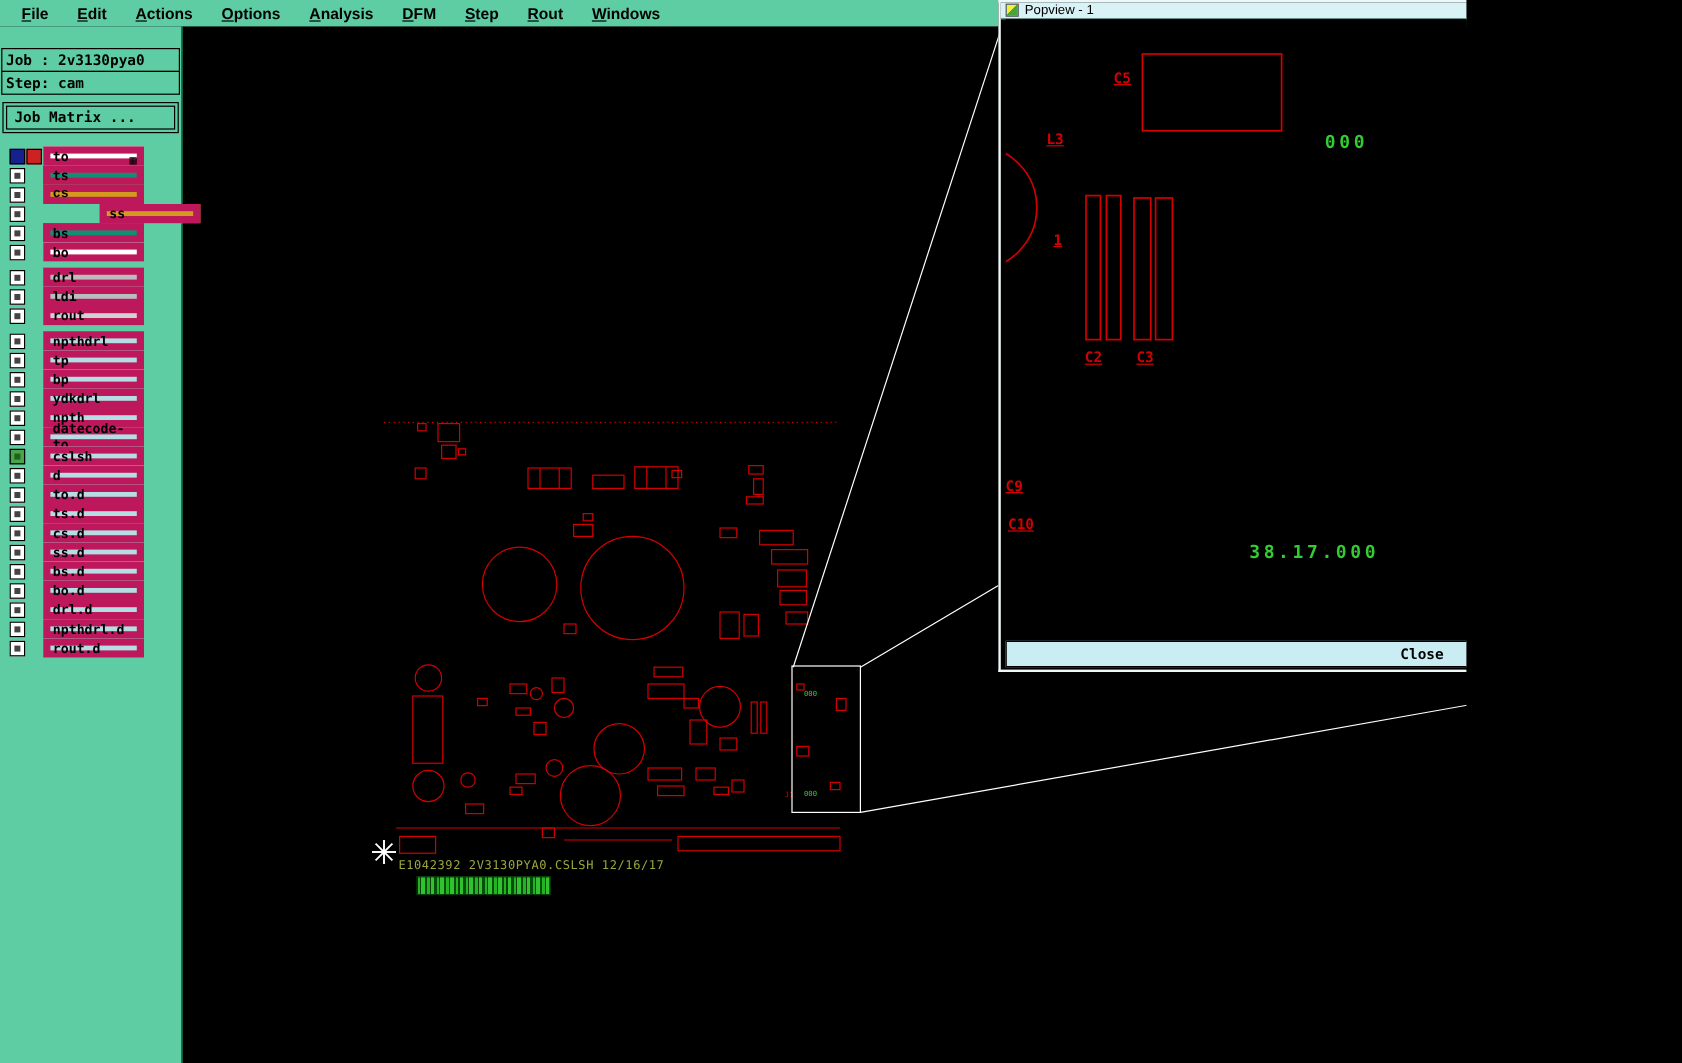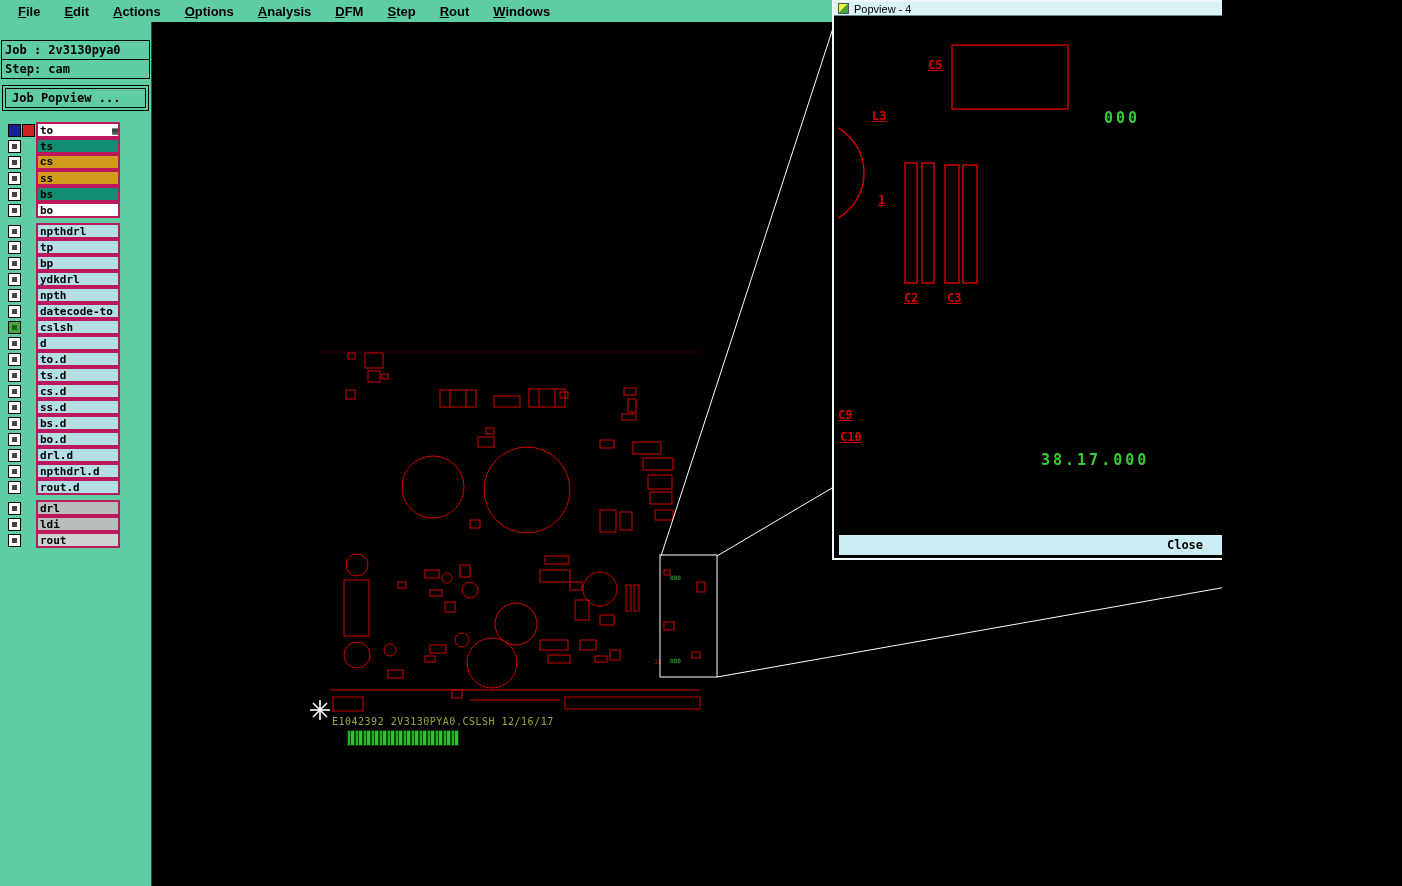--- a/index.html
+++ b/index.html
@@ -23,21 +23,21 @@
   .layers{margin-top:14px;padding-left:8px;}
   .layer-group{margin-bottom:5px;}
   .layer-row{display:flex;align-items:center;height:16px;}
   .chk{flex:none;width:11px;height:11px;background:#fff;border:1px solid #000;margin-right:15px;
        position:relative;cursor:pointer;}
   .chk .dot{position:absolute;left:3px;top:3px;width:5px;height:5px;background:#444;}
   .chk.work{background:var(--work_green,#4aa44a);}
   .chk.work .dot{background:#196419;}
   .layer-row.active .chk{background:var(--active_blue,#16208f);margin-right:1px;}
   .swatch{flex:none;width:11px;height:11px;border:1px solid #000;background:var(--swatch_red,#cc2222);margin-right:1px;}
-  .lfield{flex:none;width:84px;height:16px;box-sizing:border-box;border:2px solid #be185d;
+  .lfield{flex:none;width:84px;height:16px;box-sizing:border-box;border:6px solid #be185d;
           font:bold 11px "DejaVu Sans Mono",monospace;color:#000;display:flex;align-items:center;
           padding:0 2px;position:relative;cursor:pointer;}
   .grid-ic{position:absolute;right:0;top:0;font-size:10px;line-height:14px;}
 
   
   .canvas{position:absolute;left:152px;top:22px;width:1250px;height:864px;background:#000;}
   .board-svg{position:absolute;left:0;top:0;}
   .overlay-svg{position:absolute;left:0;top:0;z-index:4;}
   .board-text{position:absolute;left:180px;top:694px;font:10px "DejaVu Sans Mono",monospace;
               color:var(--board_text_olive,#9aa63c);letter-spacing:.5px;white-space:nowrap;}
@@ -75,21 +75,21 @@
       <div class="menu-item"><u>S</u>tep</div>
       <div class="menu-item"><u>R</u>out</div>
       <div class="menu-item"><u>W</u>indows</div>
     </div>
 
   <div class="sidebar">
     <div class="job-box">
       <div class="job-line">Job : 2v3130pya0</div>
       <div class="job-line">Step: cam</div>
     </div>
-    <button class="job-matrix">Job Popview ...</button>
+    <button class="job-matrix">Job Matrix ...</button>
     <div class="layers" id="layers">
         <div class="layer-group">
           <div class="layer-row active">
             <span class="chk"></span>
             <span class="swatch"></span>
             <span class="lfield" style="background: rgb(255, 255, 255);">to<span class="grid-ic">▦</span></span>
           </div>
           <div class="layer-row">
             <span class="chk">
               <span class="dot"></span>
@@ -99,157 +99,157 @@
           <div class="layer-row">
             <span class="chk">
               <span class="dot"></span>
             </span>
             <span class="lfield" style="background: rgb(211, 155, 30); font-family: Liberation Mono, monospace;">cs</span>
           </div>
           <div class="layer-row">
             <span class="chk">
               <span class="dot"></span>
             </span>
-            <span class="lfield" style="background: rgb(211, 155, 30);">ss</span>
+            <span class="lfield" style="background: rgb(211, 155, 30); margin-left: 47px;">ss</span>
           </div>
           <div class="layer-row">
             <span class="chk">
               <span class="dot"></span>
             </span>
             <span class="lfield" style="background: rgb(18, 143, 115);">bs</span>
           </div>
           <div class="layer-row">
             <span class="chk">
               <span class="dot"></span>
             </span>
             <span class="lfield" style="background: rgb(255, 255, 255);">bo</span>
           </div>
         </div>
         <div class="layer-group">
           <div class="layer-row">
             <span class="chk">
               <span class="dot"></span>
             </span>
-            <span class="lfield" style="background: rgb(181, 221, 228);">npthdrl</span>
-          </div>
-          <div class="layer-row">
-            <span class="chk">
-              <span class="dot"></span>
-            </span>
-            <span class="lfield" style="background: rgb(181, 221, 228);">tp</span>
-          </div>
-          <div class="layer-row">
-            <span class="chk">
-              <span class="dot"></span>
-            </span>
-            <span class="lfield" style="background: rgb(181, 221, 228);">bp</span>
-          </div>
-          <div class="layer-row">
-            <span class="chk">
-              <span class="dot"></span>
-            </span>
-            <span class="lfield" style="background: rgb(181, 221, 228);">ydkdrl</span>
-          </div>
-          <div class="layer-row">
-            <span class="chk">
-              <span class="dot"></span>
-            </span>
-            <span class="lfield" style="background: rgb(181, 221, 228);">npth</span>
-          </div>
-          <div class="layer-row">
-            <span class="chk">
-              <span class="dot"></span>
-            </span>
-            <span class="lfield" style="background: rgb(181, 221, 228);">datecode-to</span>
-          </div>
-          <div class="layer-row">
-            <span class="chk work">
-              <span class="dot"></span>
-            </span>
-            <span class="lfield" style="background: rgb(181, 221, 228);">cslsh</span>
-          </div>
-          <div class="layer-row">
-            <span class="chk">
-              <span class="dot"></span>
-            </span>
-            <span class="lfield" style="background: rgb(181, 221, 228);">d</span>
-          </div>
-          <div class="layer-row">
-            <span class="chk">
-              <span class="dot"></span>
-            </span>
-            <span class="lfield" style="background: rgb(181, 221, 228);">to.d</span>
-          </div>
-          <div class="layer-row">
-            <span class="chk">
-              <span class="dot"></span>
-            </span>
-            <span class="lfield" style="background: rgb(181, 221, 228);">ts.d</span>
-          </div>
-          <div class="layer-row">
-            <span class="chk">
-              <span class="dot"></span>
-            </span>
-            <span class="lfield" style="background: rgb(181, 221, 228);">cs.d</span>
-          </div>
-          <div class="layer-row">
-            <span class="chk">
-              <span class="dot"></span>
-            </span>
-            <span class="lfield" style="background: rgb(181, 221, 228);">ss.d</span>
-          </div>
-          <div class="layer-row">
-            <span class="chk">
-              <span class="dot"></span>
-            </span>
-            <span class="lfield" style="background: rgb(181, 221, 228);">bs.d</span>
-          </div>
-          <div class="layer-row">
-            <span class="chk">
-              <span class="dot"></span>
-            </span>
-            <span class="lfield" style="background: rgb(181, 221, 228);">bo.d</span>
-          </div>
-          <div class="layer-row">
-            <span class="chk">
-              <span class="dot"></span>
-            </span>
-            <span class="lfield" style="background: rgb(181, 221, 228);">drl.d</span>
-          </div>
-          <div class="layer-row">
-            <span class="chk">
-              <span class="dot"></span>
-            </span>
-            <span class="lfield" style="background: rgb(181, 221, 228);">npthdrl.d</span>
-          </div>
-          <div class="layer-row">
-            <span class="chk">
-              <span class="dot"></span>
-            </span>
-            <span class="lfield" style="background: rgb(181, 221, 228);">rout.d</span>
+            <span class="lfield" style="background: rgb(185, 189, 189);">drl</span>
+          </div>
+          <div class="layer-row">
+            <span class="chk">
+              <span class="dot"></span>
+            </span>
+            <span class="lfield" style="background: rgb(185, 189, 189);">ldi</span>
+          </div>
+          <div class="layer-row">
+            <span class="chk">
+              <span class="dot"></span>
+            </span>
+            <span class="lfield" style="background: rgb(205, 211, 211);">rout</span>
           </div>
         </div>
         <div class="layer-group">
           <div class="layer-row">
             <span class="chk">
               <span class="dot"></span>
             </span>
-            <span class="lfield" style="background: rgb(185, 189, 189);">drl</span>
-          </div>
-          <div class="layer-row">
-            <span class="chk">
-              <span class="dot"></span>
-            </span>
-            <span class="lfield" style="background: rgb(185, 189, 189);">ldi</span>
-          </div>
-          <div class="layer-row">
-            <span class="chk">
-              <span class="dot"></span>
-            </span>
-            <span class="lfield" style="background: rgb(205, 211, 211);">rout</span>
+            <span class="lfield" style="background: rgb(181, 221, 228);">npthdrl</span>
+          </div>
+          <div class="layer-row">
+            <span class="chk">
+              <span class="dot"></span>
+            </span>
+            <span class="lfield" style="background: rgb(181, 221, 228);">tp</span>
+          </div>
+          <div class="layer-row">
+            <span class="chk">
+              <span class="dot"></span>
+            </span>
+            <span class="lfield" style="background: rgb(181, 221, 228);">bp</span>
+          </div>
+          <div class="layer-row">
+            <span class="chk">
+              <span class="dot"></span>
+            </span>
+            <span class="lfield" style="background: rgb(181, 221, 228);">ydkdrl</span>
+          </div>
+          <div class="layer-row">
+            <span class="chk">
+              <span class="dot"></span>
+            </span>
+            <span class="lfield" style="background: rgb(181, 221, 228);">npth</span>
+          </div>
+          <div class="layer-row">
+            <span class="chk">
+              <span class="dot"></span>
+            </span>
+            <span class="lfield" style="background: rgb(181, 221, 228);">datecode-to</span>
+          </div>
+          <div class="layer-row">
+            <span class="chk work">
+              <span class="dot"></span>
+            </span>
+            <span class="lfield" style="background: rgb(181, 221, 228);">cslsh</span>
+          </div>
+          <div class="layer-row">
+            <span class="chk">
+              <span class="dot"></span>
+            </span>
+            <span class="lfield" style="background: rgb(181, 221, 228);">d</span>
+          </div>
+          <div class="layer-row">
+            <span class="chk">
+              <span class="dot"></span>
+            </span>
+            <span class="lfield" style="background: rgb(181, 221, 228);">to.d</span>
+          </div>
+          <div class="layer-row">
+            <span class="chk">
+              <span class="dot"></span>
+            </span>
+            <span class="lfield" style="background: rgb(181, 221, 228);">ts.d</span>
+          </div>
+          <div class="layer-row">
+            <span class="chk">
+              <span class="dot"></span>
+            </span>
+            <span class="lfield" style="background: rgb(181, 221, 228);">cs.d</span>
+          </div>
+          <div class="layer-row">
+            <span class="chk">
+              <span class="dot"></span>
+            </span>
+            <span class="lfield" style="background: rgb(181, 221, 228);">ss.d</span>
+          </div>
+          <div class="layer-row">
+            <span class="chk">
+              <span class="dot"></span>
+            </span>
+            <span class="lfield" style="background: rgb(181, 221, 228);">bs.d</span>
+          </div>
+          <div class="layer-row">
+            <span class="chk">
+              <span class="dot"></span>
+            </span>
+            <span class="lfield" style="background: rgb(181, 221, 228);">bo.d</span>
+          </div>
+          <div class="layer-row">
+            <span class="chk">
+              <span class="dot"></span>
+            </span>
+            <span class="lfield" style="background: rgb(181, 221, 228);">drl.d</span>
+          </div>
+          <div class="layer-row">
+            <span class="chk">
+              <span class="dot"></span>
+            </span>
+            <span class="lfield" style="background: rgb(181, 221, 228);">npthdrl.d</span>
+          </div>
+          <div class="layer-row">
+            <span class="chk">
+              <span class="dot"></span>
+            </span>
+            <span class="lfield" style="background: rgb(181, 221, 228);">rout.d</span>
           </div>
         </div>
       </div>
   </div>
 
   <div class="canvas">
     <svg class="board-svg" width="1250" height="864">
       <g stroke="#d40000" fill="none" stroke-width="1">
         <line x1="168" y1="330" x2="548" y2="330" stroke-dasharray="1 3"></line>
         <rect x="213" y="331" width="18" height="15"></rect>
@@ -343,39 +343,39 @@
         <line x1="168" y1="678" x2="168" y2="698"></line>
         <line x1="161" y1="681" x2="175" y2="695"></line>
         <line x1="161" y1="695" x2="175" y2="681"></line>
       </g>
     </svg>
   </div>
 
   <div class="popview">
     <div class="pv-title">
       <span class="pv-icon"></span>
-      <span>Popview - 4</span>
+      <span>Popview - 1</span>
     </div>
     <div class="pv-content">
       <svg width="696" height="523">
         <g stroke="#d40000" fill="none" stroke-width="1.4">
           <rect x="114" y="29" width="116" height="64"></rect>
           <circle cx="-26" cy="157" r="52"></circle>
           <rect x="67" y="147" width="12" height="120"></rect>
           <rect x="84" y="147" width="12" height="120"></rect>
           <rect x="107" y="149" width="14" height="118"></rect>
           <rect x="125" y="149" width="14" height="118"></rect>
         </g>
       </svg>
       <div class="pv-label" style="left:90px;top:42px">C5</div>
       <div class="pv-label" style="left:34px;top:93px">L3</div>
       <div class="pv-label" style="left:40px;top:177px">1</div>
       <div class="pv-label" style="left:66px;top:275px">C2</div>
       <div class="pv-label" style="left:109px;top:275px">C3</div>
-      <div class="pv-label" style="left:0px;top:392px">C9</div>
+      <div class="pv-label" style="left:0px;top:382px">C9</div>
       <div class="pv-label" style="left:2px;top:414px">C10</div>
       <div class="pv-green" style="left:266px;top:93px">000</div>
       <div class="pv-green" style="left:203px;top:435px">38.17.000</div>
     </div>
     <div class="pv-close">Close</div>
   </div>
 
 </div>
 
 </body></html>

